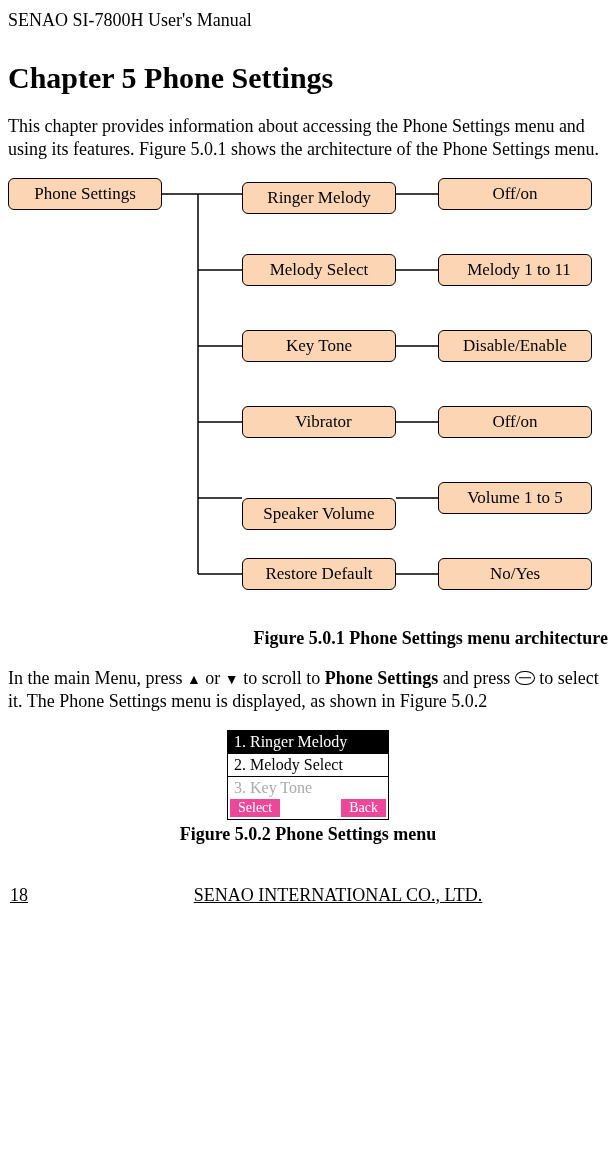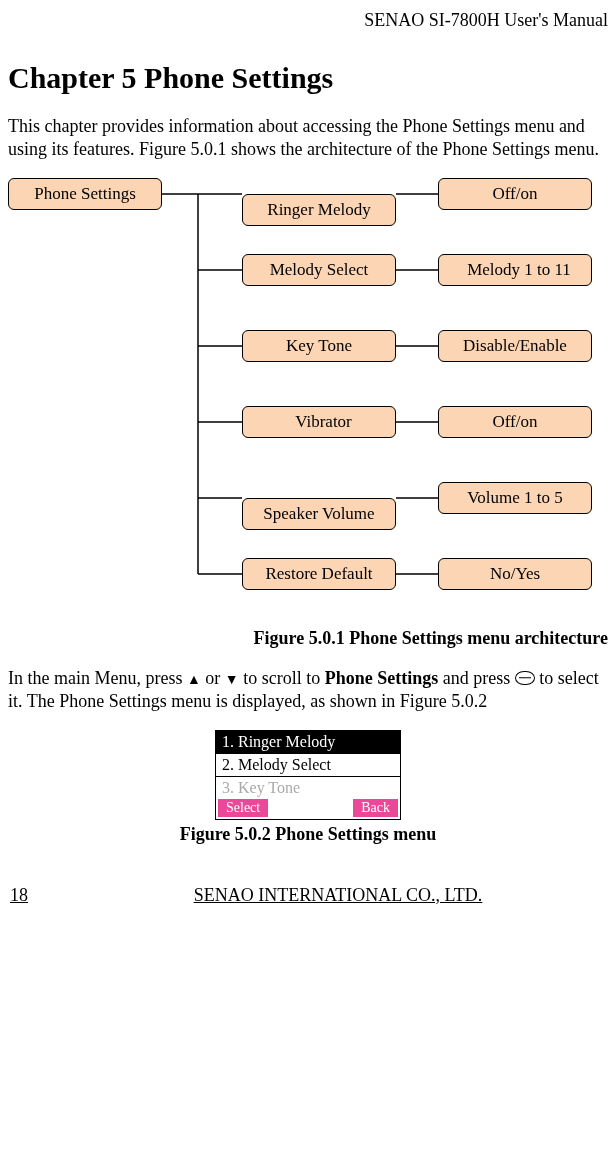--- a/index.html
+++ b/index.html
@@ -10,21 +10,21 @@
     font-family: "Times New Roman", Times, serif;
     color: #000;
     width: 616px;
   }
   .page {
     width: 616px;
     padding: 10px 8px 20px 8px;
     position: relative;
   }
   .header-title {
-    text-align: right;
+    text-align: left;
     font-size: 18px;
     margin-bottom: 30px;
   }
   .chapter-title {
     font-size: 30px;
     font-weight: bold;
     margin: 10px 0 20px 0;
   }
   .body-text {
     font-size: 18px;
@@ -58,21 +58,21 @@
     justify-content: center;
     text-align: center;
   }
   .figure-caption {
     text-align: right;
     font-size: 18px;
     font-weight: bold;
     margin: 20px 0 18px 0;
   }
   .phone-screen {
-    width: 186px;
+    width: 162px;
     border: 1px solid #000;
     margin: 4px auto 4px auto;
     background: #fff;
     font-family: "Times New Roman", Times, serif;
   }
   .row {
     font-size: 16px;
     padding: 2px 6px;
     border-bottom: 1px solid #000;
   }
@@ -165,21 +165,21 @@
 
       <line x1="190" y1="320" x2="234" y2="320" stroke="#000" stroke-width="1.5"></line>
       <line x1="388" y1="320" x2="430" y2="320" stroke="#000" stroke-width="1.5"></line>
 
       <line x1="190" y1="396" x2="234" y2="396" stroke="#000" stroke-width="1.5"></line>
       <line x1="388" y1="396" x2="430" y2="396" stroke="#000" stroke-width="1.5"></line>
     </svg>
 
     <div class="box" style="left:0; top:0;">Phone Settings</div>
 
-    <div class="box" style="left:234px; top:16px;">Ringer Melody</div>
+    <div class="box" style="left:234px; top:4px;">Ringer Melody</div>
     <div class="box" style="left:430px; top:0px;">Off/on</div>
 
     <div class="box" style="left:234px; top:76px;">Melody Select</div>
     <div class="box" style="left:430px; top:76px;padding-left:8px;">Melody 1 to 11</div>
 
     <div class="box" style="left:234px; top:152px;">Key Tone</div>
     <div class="box" style="left:430px; top:152px;">Disable/Enable</div>
 
     <div class="box" style="left:234px; top:228px;padding-left:9px;">Vibrator</div>
     <div class="box" style="left:430px; top:228px;">Off/on</div>

